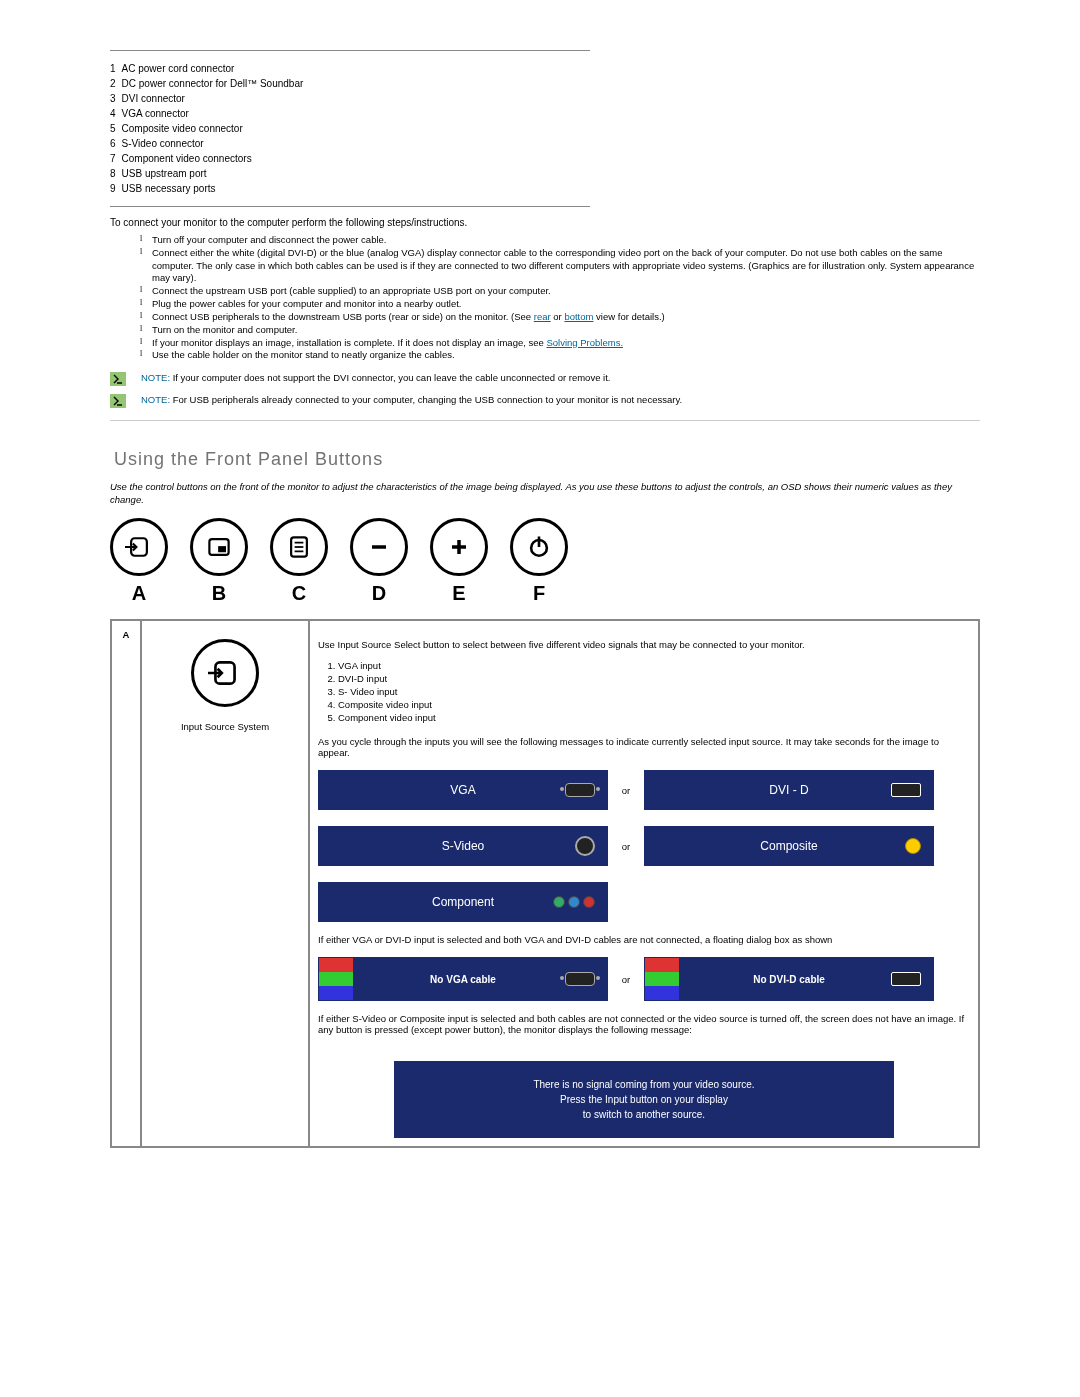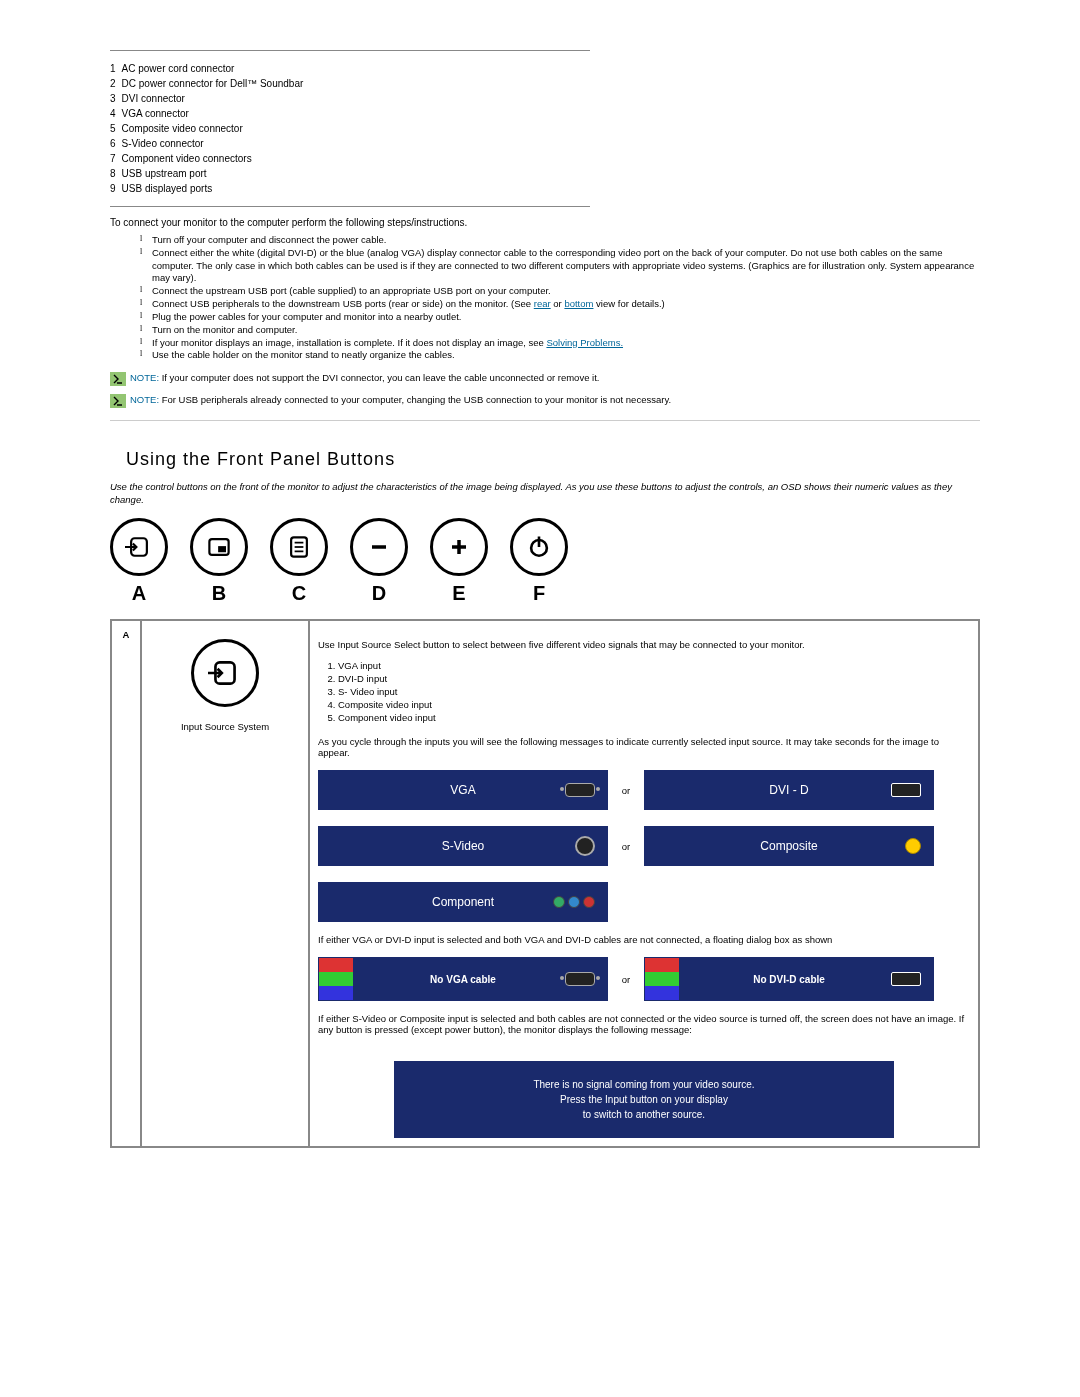--- a/index.html
+++ b/index.html
@@ -14,30 +14,30 @@
   }
   hr.thin { border: none; border-top: 1px solid #888; margin: 10px 0; }
   hr.section { border: none; border-top: 1px solid #ccc; margin: 12px 0; }
   table.connector-list { border-collapse: collapse; }
   table.connector-list td { padding: 2px 6px 2px 0; vertical-align: top; font-size: 10px; }
   .instruction-intro { margin: 10px 0 6px 0; font-size: 10px; }
   ul.steps { margin: 4px 0 10px 30px; padding: 0; }
   ul.steps li { list-style: none; position: relative; padding-left: 12px; font-size: 9.5px; line-height: 1.35; }
   ul.steps li::before { content: "l"; font-family: serif; position: absolute; left: 0; top: 0; font-size: 8px; }
   a.inline-link { color: #006699; text-decoration: underline; }
-  .note-row { display: flex; align-items: flex-start; margin: 8px 0; gap: 4px; font-size: 9.5px; }
+  .note-row { display: flex; align-items: flex-start; margin: 8px 0; gap: 15px; font-size: 9.5px; }
   .note-icon {
     width: 16px; height: 14px; background: #93c572; position: relative; flex-shrink: 0;
     display: flex; align-items: center; justify-content: center;
   }
   .note-icon svg { width: 10px; height: 10px; }
   .note-row .label { color: #006699; font-weight: normal; }
   h2.section-title {
-    color: #000000; font-size: 18px; font-weight: normal; letter-spacing: 1px;
-    margin: 28px 0 8px 16px;
+    color: #737373; font-size: 18px; font-weight: normal; letter-spacing: 1px;
+    margin: 28px 0 8px 4px;
   }
   .section-desc { font-size: 9.5px; line-height: 1.4; margin-bottom: 12px; font-style: italic; }
 
   .button-row { display: flex; gap: 22px; align-items: center; margin-bottom: 6px; }
   .circle-btn {
     width: 52px; height: 52px; border: 3px solid #000; border-radius: 50%;
     display: flex; align-items: center; justify-content: center; background: #fff;
   }
   .circle-btn svg { width: 28px; height: 28px; }
   .letter-row { display: flex; gap: 22px; }
@@ -122,36 +122,36 @@
   <tr>
         <td>7</td>
         <td>Component video connectors</td>
       </tr>
   <tr>
         <td>8</td>
         <td>USB upstream port</td>
       </tr>
   <tr>
         <td>9</td>
-        <td>USB displayed ports</td>
+        <td>USB necessary ports</td>
       </tr>
 </tbody>
   </table>
 <hr class="thin" style="width:480px; margin-left:0;">
 
 <p class="instruction-intro">To connect your monitor to the computer perform the following steps/instructions.</p>
 
 <ul class="steps">
   <li>Turn off your computer and disconnect the power cable.</li>
   <li>Connect either the white (digital DVI-D) or the blue (analog VGA) display connector cable to the corresponding video port on the back of your computer. Do not use both cables on the same computer. The only case in which both cables can be used is if they are connected to two different computers with appropriate video systems. (Graphics are for illustration only. System appearance may vary).</li>
   <li>Connect the upstream USB port (cable supplied) to an appropriate USB port on your computer.</li>
+  <li>Plug the power cables for your computer and monitor into a nearby outlet.</li>
   <li>
     <span>Connect USB peripherals to the downstream USB ports (rear or side) on the monitor. (See </span><a class="inline-link">rear</a><span> or </span><a class="inline-link">bottom</a><span> view for details.)</span>
   </li>
-  <li>Plug the power cables for your computer and monitor into a nearby outlet.</li>
   <li>Turn on the monitor and computer.</li>
   <li>
     <span>If your monitor displays an image, installation is complete. If it does not display an image, see </span><a class="inline-link">Solving Problems.</a>
   </li>
   <li>Use the cable holder on the monitor stand to neatly organize the cables.</li>
 </ul>
 
 <div class="note-row">
   <span class="note-icon">
     <svg viewBox="0 0 10 10">

